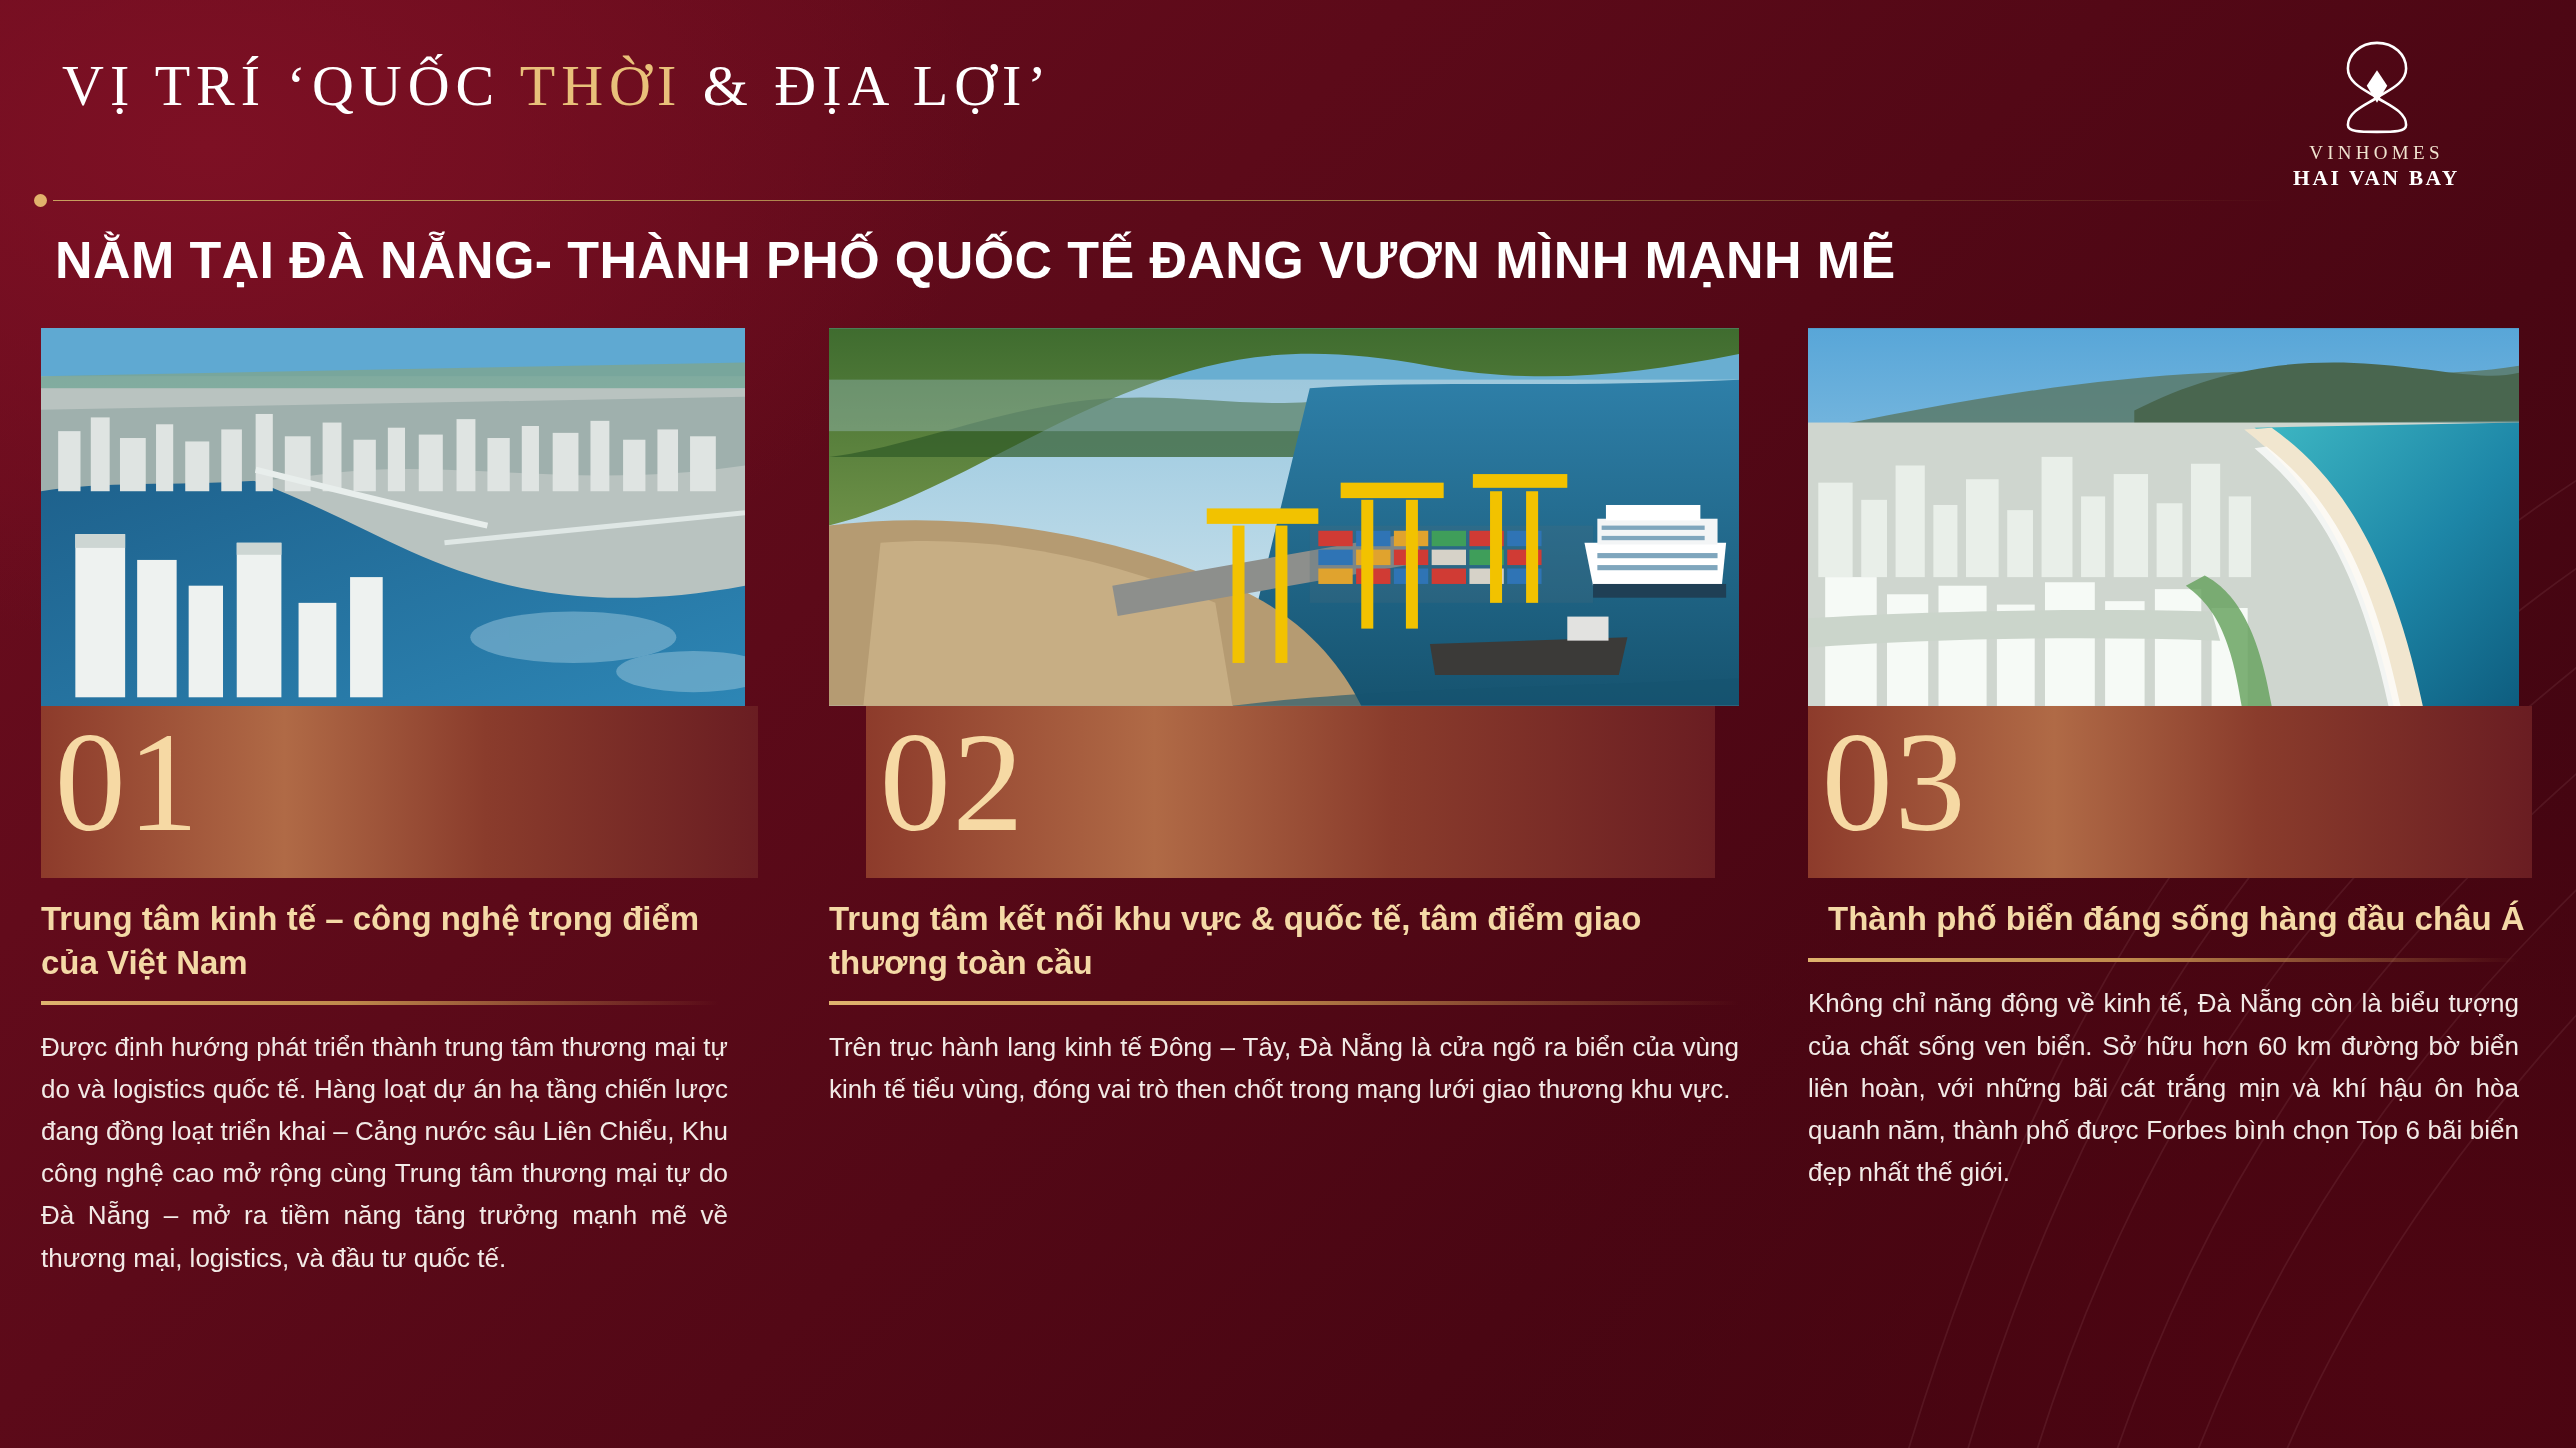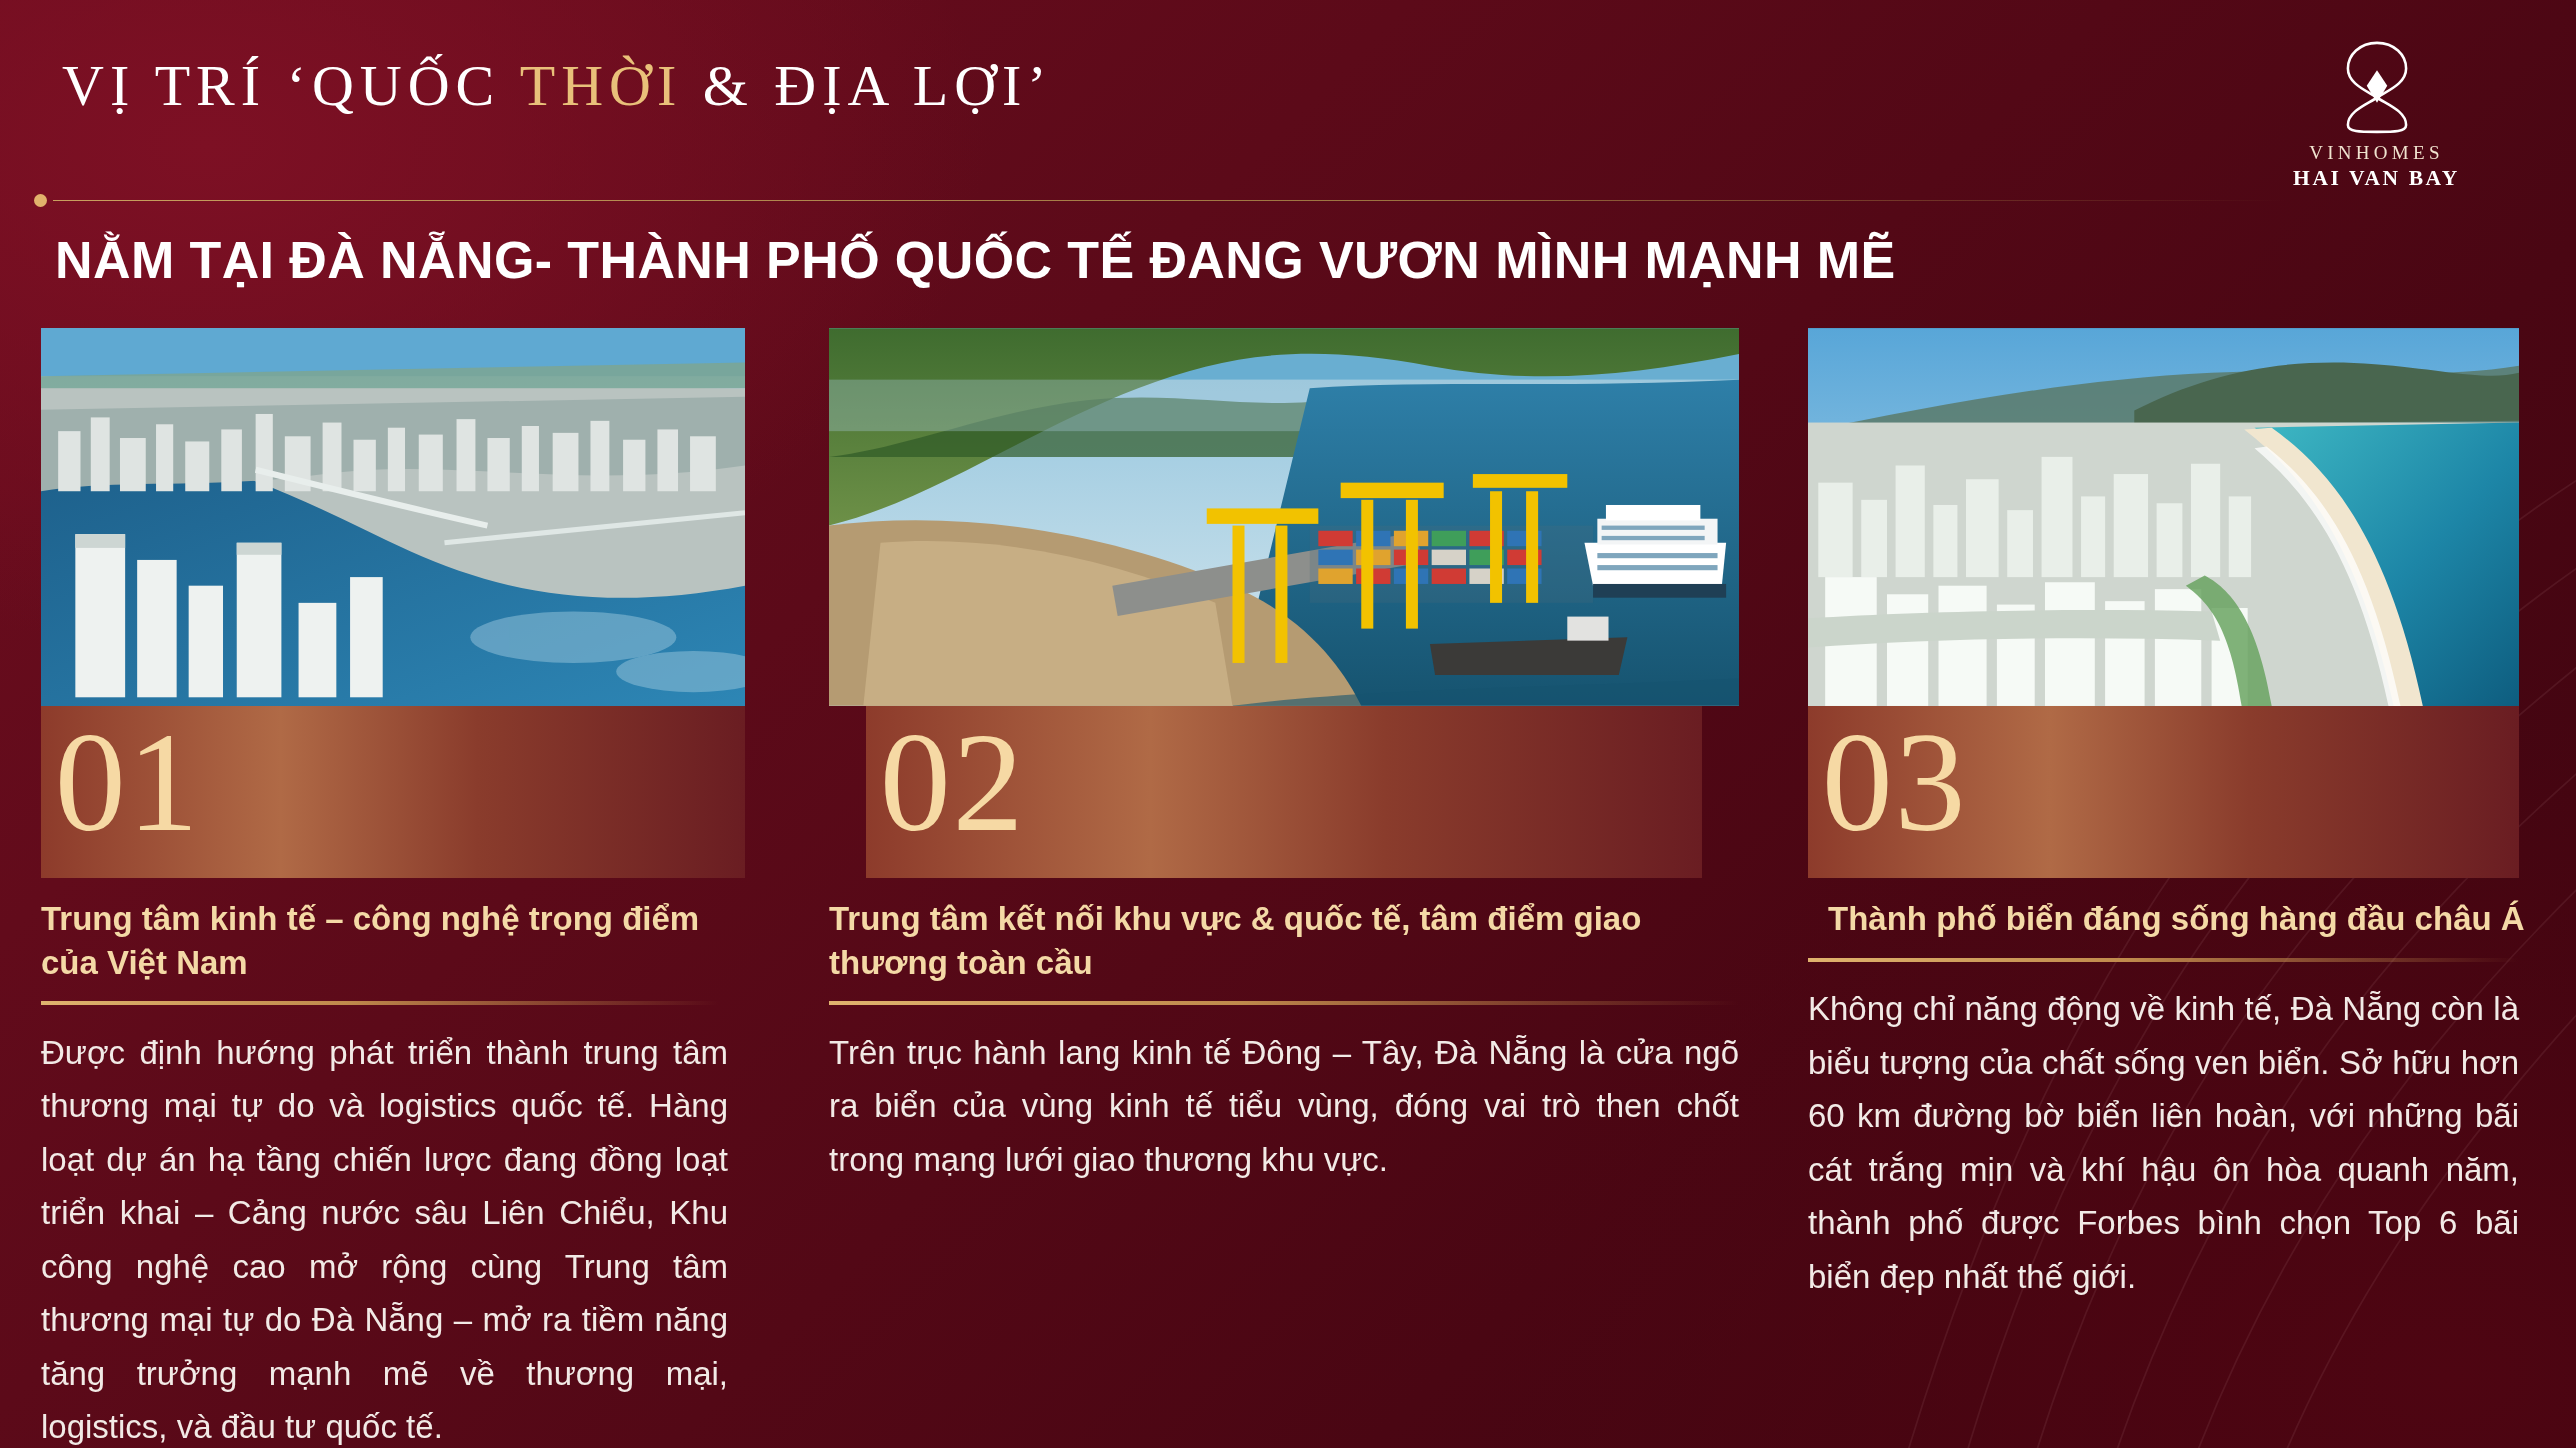--- a/index.html
+++ b/index.html
@@ -130,20 +130,21 @@
   .col-2 .photo { width: 910px; }
   .col-3 .photo { width: 711px; }
   .photo svg { display: block; }
 
   
   .band {
     position: relative;
     margin-top: 0;
     height: 172px;
     background: linear-gradient(to right, #8d3b2b 0%, #b06a46 34%, #8a3c2c 62%, #6a1d22 100%);
+    padding-left: 13px;
   }
   .col-1 .band { width: 704px; }
   .col-2 .band { width: 836px; margin-left: 37px; }
   .col-3 .band { width: 711px; }
   .band .num {
     position: absolute;
     left: 13.7px;
     top: -10.3px;
     font-family: "Liberation Serif", serif;
     font-size: 142px;
@@ -167,21 +168,21 @@
     margin-top: 17px;
     height: 4.3px;
     width: 678px;
     background: linear-gradient(to right, #e0b36e 0%, #c08a4c 45%, rgba(192,138,76,0) 100%);
   }
   .col-2 .rule { width: 910px; }
   .col-3 .rule { width: 711px; }
 
   .body {
     margin-top: 20.6px;
-    font-size: 33px;
+    font-size: 26px;
     line-height: 1.62;
     color: #f2eae6;
     width: 687px;
     text-align: justify;
   }
   .col-2 .body { width: 910px; }
   .col-3 .body { width: 711px; }
   .body p { margin: 0 0 22px 0; }
   .body p.italic { font-style: italic; }
 </style>

